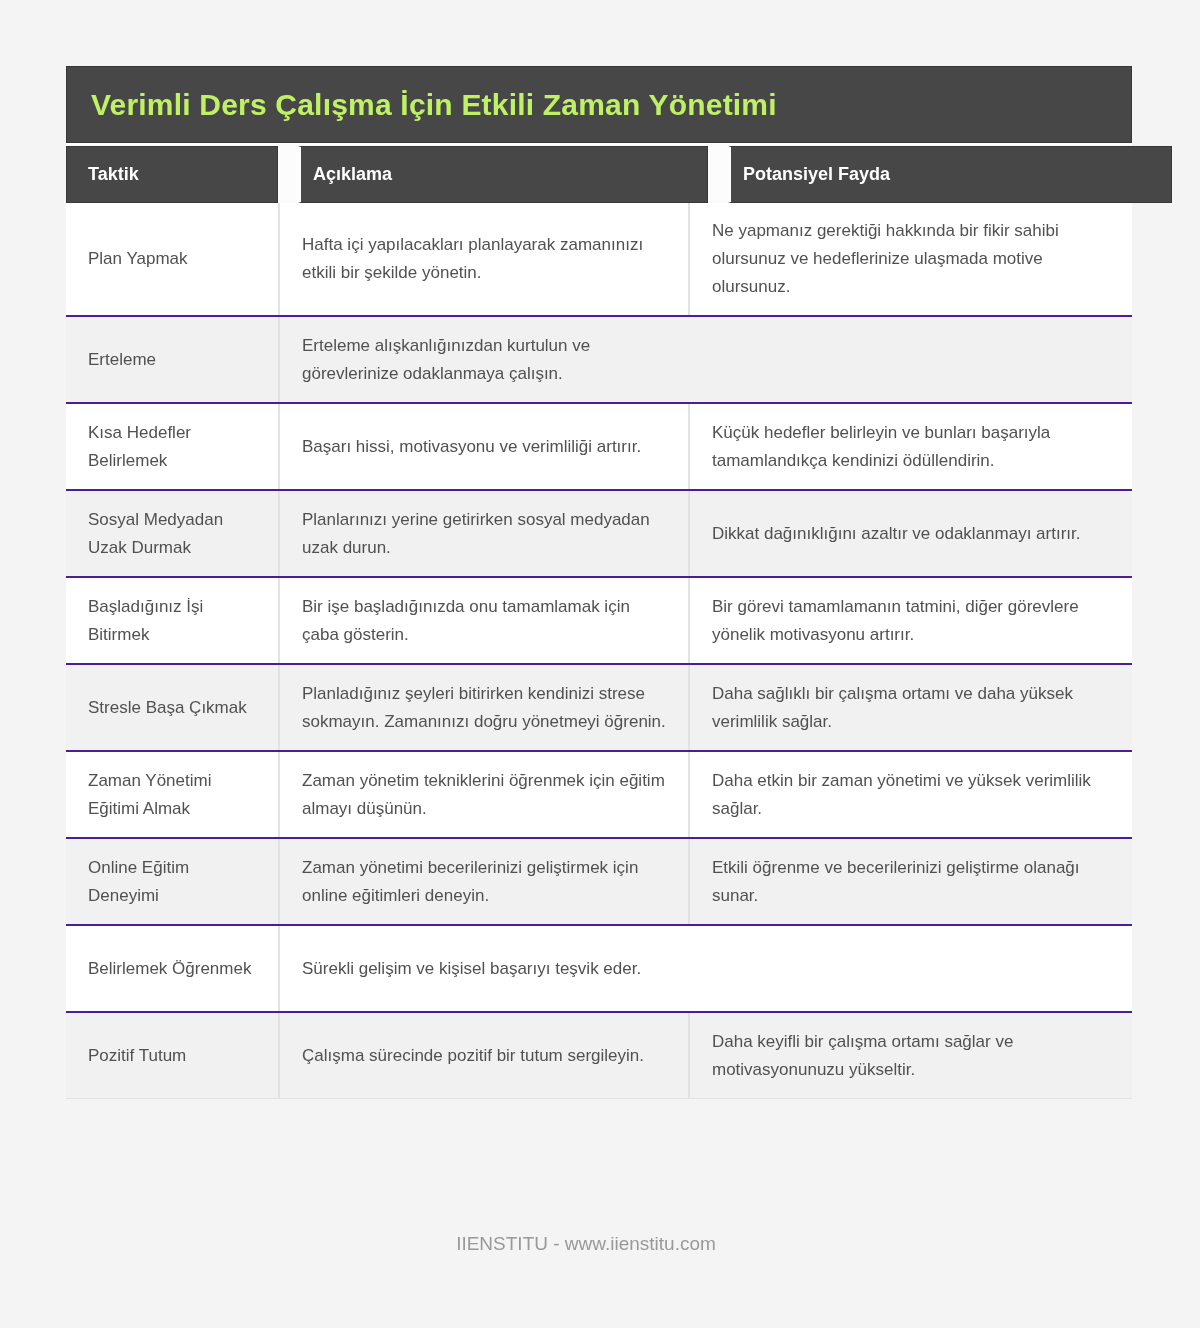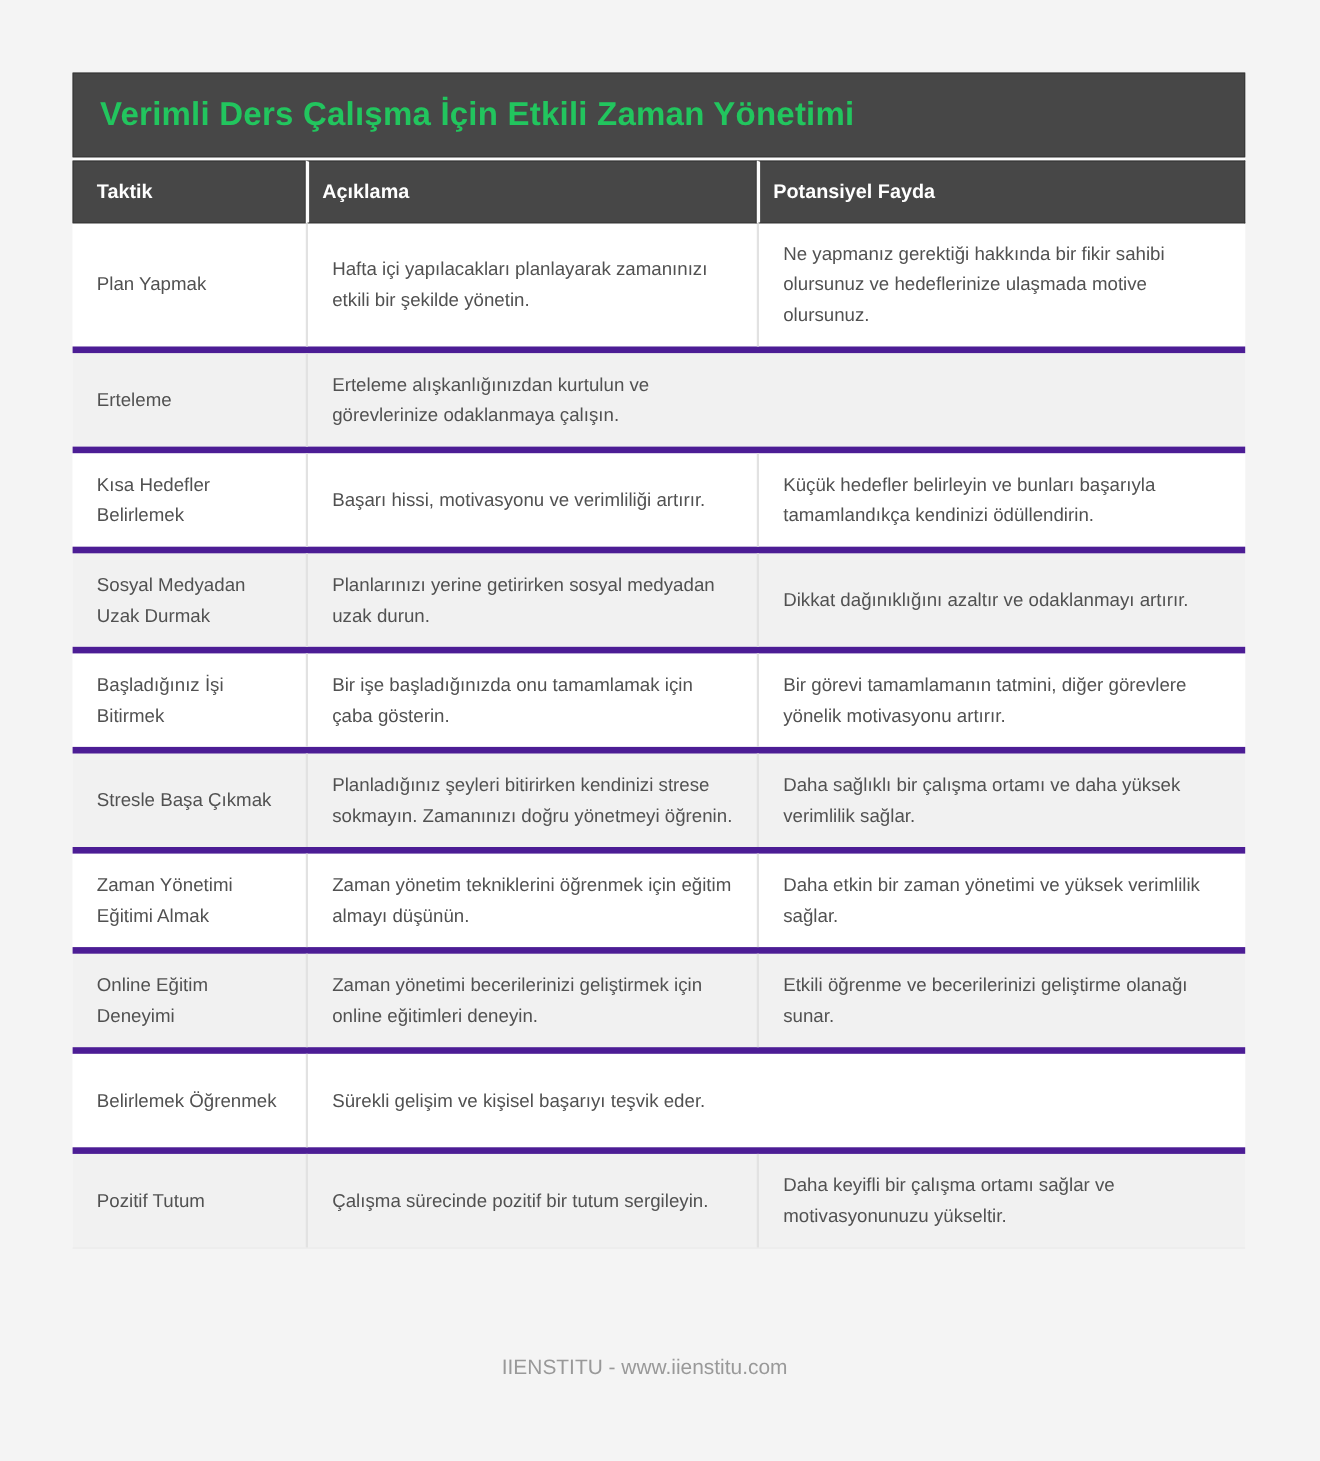--- a/index.html
+++ b/index.html
@@ -19,32 +19,33 @@
     left: 66px;
     top: 66px;
     width: 1066px;
     background: #fcfcfc; 
   }
   .title-bar {
     box-sizing: border-box;
     height: 77px;
     background: #474747;
     border: 1px solid #373737;
-    color: #22c55e;
+    color: #bef264;
     font-size: 30px;
     font-weight: bold;
     display: flex;
     align-items: center;
     padding: 0 24px;
     margin-bottom: 3px;
     letter-spacing: 0.2px;
   }
   .head-row {
     display: grid;
     grid-template-columns: 212px 410px 444px;
+    gap: 20px;
   }
   .head-cell {
     box-sizing: border-box;
     height: 57px;
     background: #474747;
     border: 1px solid #373737;
     color: #ffffff;
     font-size: 18px;
     font-weight: bold;
     display: flex;
@@ -52,21 +53,21 @@
     padding: 0 21px;
   }
   .head-cell + .head-cell { border-left: 3px solid #fcfcfc; padding-left: 12px; }
   .tbody { border-bottom: 1px solid #e2e2e2; }
   .row {
     display: grid;
     grid-template-columns: 212px 410px 444px;
     background: #ffffff;
   }
   .row:nth-child(even) { background: #f1f1f1; }
-  .row + .row { border-top: 6px solid #4c1d95; }
+  .row + .row { border-top: 2px solid #4c1d95; }
   .cell {
     box-sizing: border-box;
     display: flex;
     align-items: center;
     padding: 14px 22px;
     color: #515151;
     font-size: 17px;
     line-height: 28px;
   }
   .cell + .cell { border-left: 2px solid #e2e2e2; }

